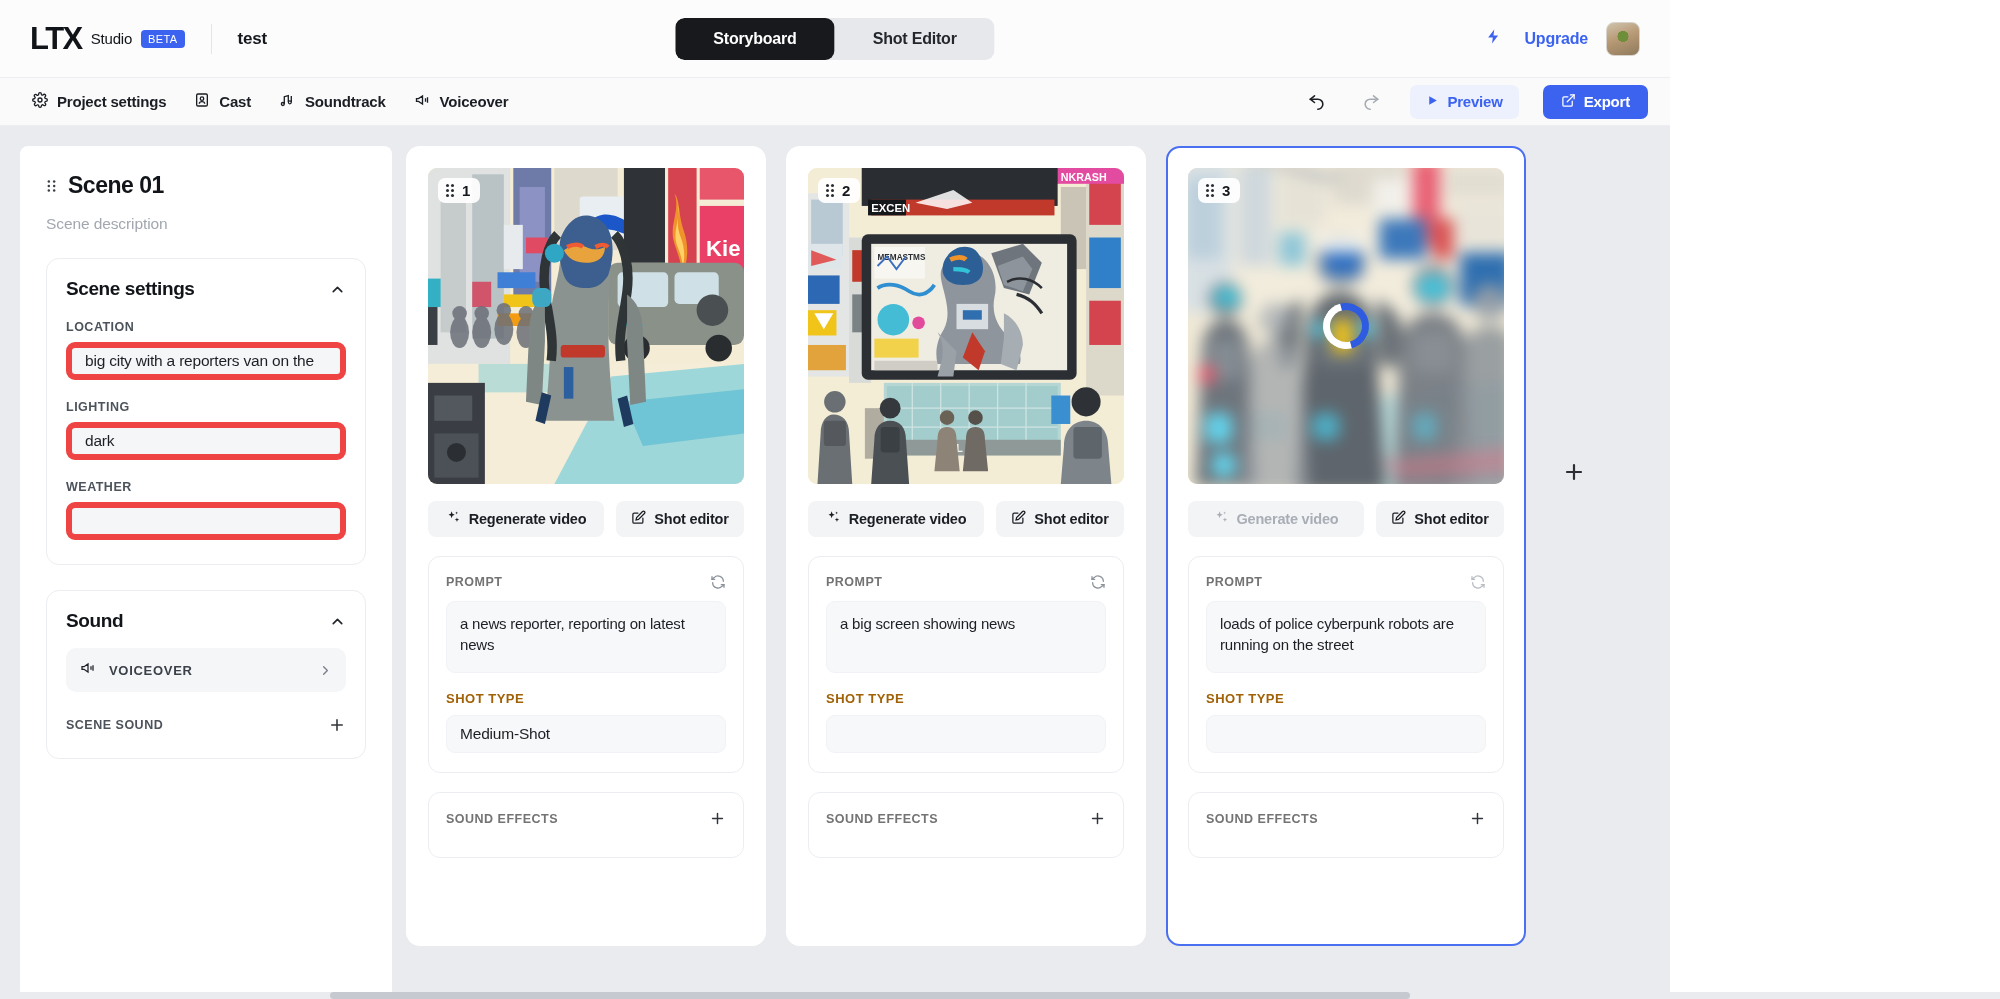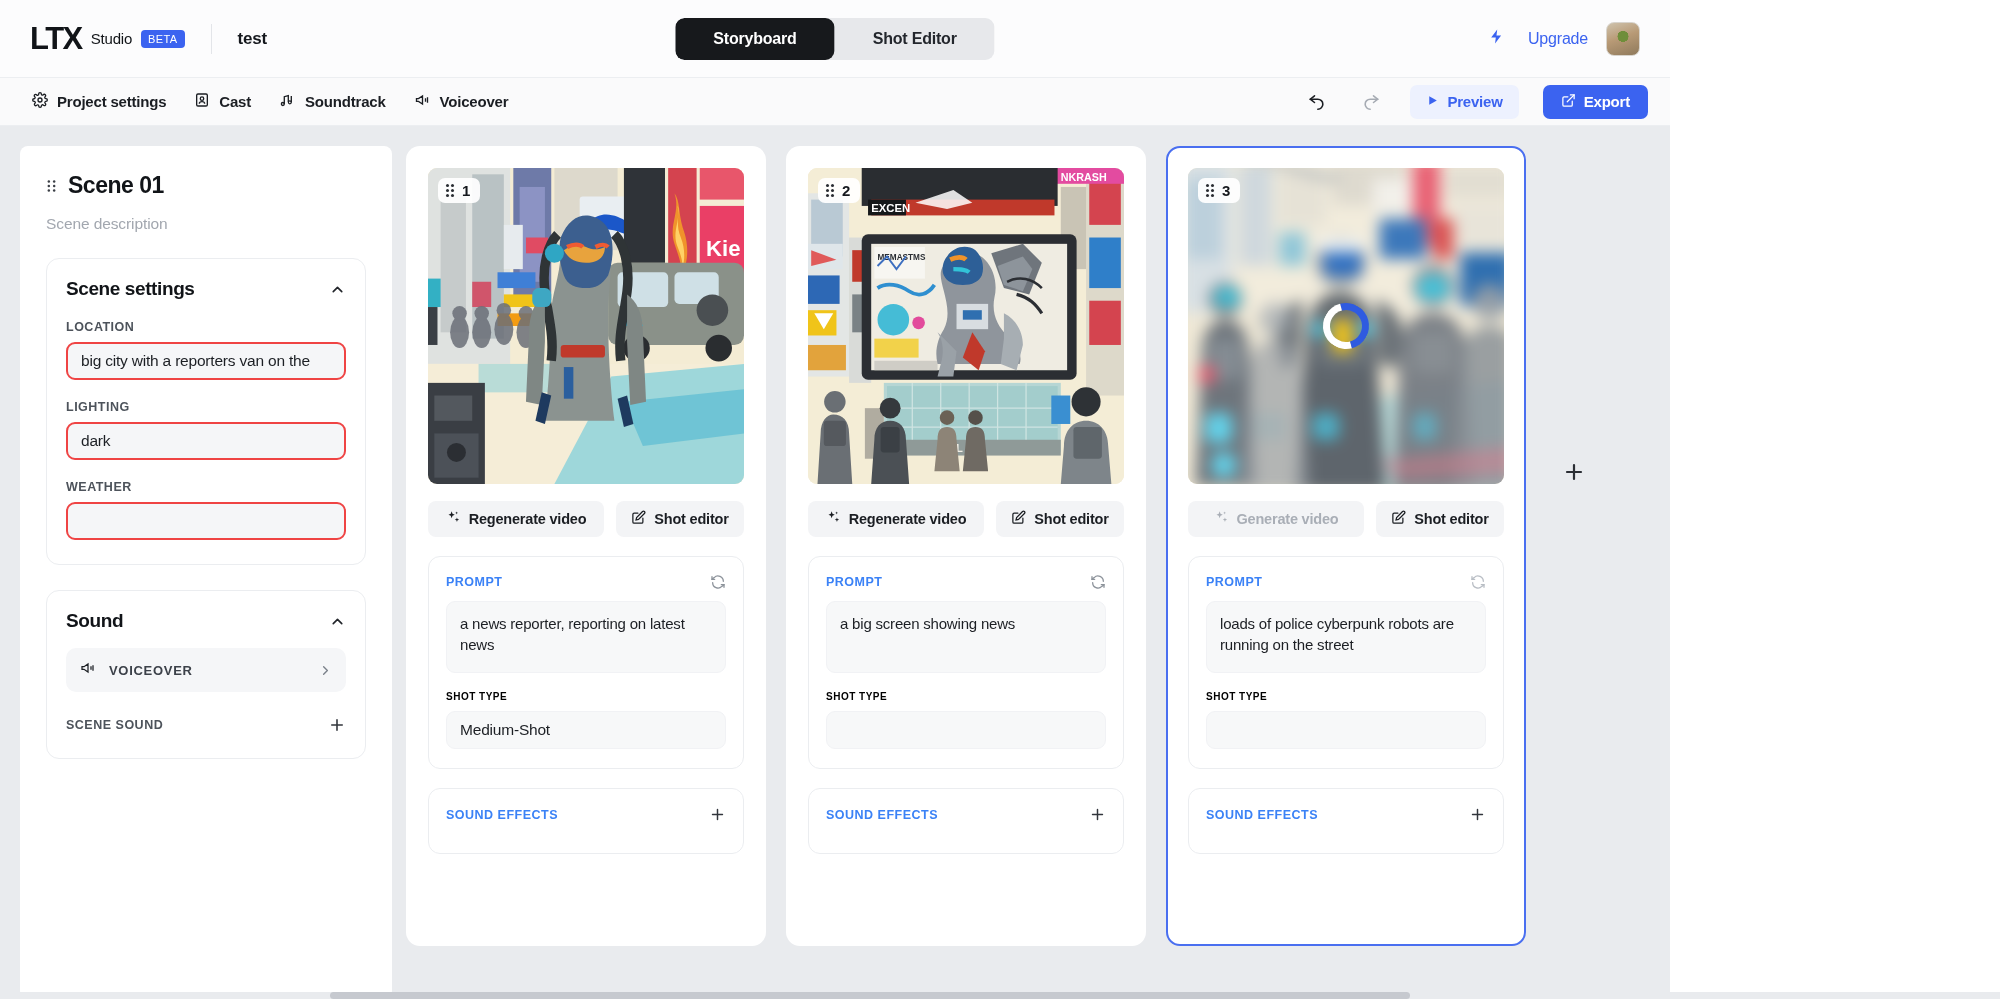--- a/index.html
+++ b/index.html
@@ -43,21 +43,21 @@
     font-size: 16px; font-weight: 700; padding: 12px 38px;
     border: none; cursor: pointer; background: transparent;
     color: #23262c; letter-spacing: -0.2px;
     font-family: "Liberation Sans", sans-serif;
   }
   .seg.active { background: #17191c; color: #fff; border-radius: 9px; }
 
   .top-right { margin-left: auto; display: flex; align-items: center; gap: 18px; }
   .upgrade {
     display: flex; align-items: center; gap: 23px;
-    color: #3b63f0; font-size: 16px; font-weight: 400; cursor: pointer;
+    color: #3b63f0; font-size: 16px; font-weight: 700; cursor: pointer;
     letter-spacing: -0.2px;
   }
   .avatar {
     width: 34px; height: 34px; border-radius: 8px; cursor: pointer;
     background:
       radial-gradient(circle at 50% 42%, #6f8e3a 0 22%, transparent 23%),
       linear-gradient(160deg,#cfc3ad 0%, #b89a76 45%, #8f7a5c 100%);
     border: 1px solid #d8d4cd;
   }
 
@@ -121,21 +121,21 @@
   .card-box-head { display:flex; align-items:center; justify-content:space-between; }
   .card-box-title { font-size: 19px; font-weight: 800; color:#111418; letter-spacing:-0.4px; }
   .chev { color:#22252a; display:flex; cursor:pointer; }
 
   .field-label {
     margin-top: 20px; font-size: 12.5px; font-weight: 700; color:#4d535b;
     letter-spacing: 0.5px;
   }
   .field-input {
     margin-top: 8px; width: 100%;
-    background: #f5f6f8; border: 2px solid #ef4444; border-radius: 9px;
+    background: #f5f6f8; border: 6px solid #ef4444; border-radius: 9px;
     height: 38px; padding: 0 13px;
     font-size: 15.5px; color: #1c1f24; font-family: "Liberation Sans", sans-serif;
     letter-spacing: -0.2px;
     white-space: nowrap; overflow: hidden; text-overflow: clip;
     display: flex; align-items: center;
   }
 
   .vo-row {
     margin-top: 16px; background:#f5f6f8; border-radius: 10px;
     height: 44px; display: flex; align-items: center;
@@ -203,29 +203,29 @@
     font-family: "Liberation Sans", sans-serif; letter-spacing:-0.2px;
   }
   .act-btn.disabled { color: #a9aeb6; cursor: default; }
   .act-btn.sec { flex: 0 0 128px; }
 
   .panel {
     margin-top: 19px; border: 1px solid #ebedf0; border-radius: 12px;
     padding: 17px 17px 19px 17px;
   }
   .panel-head { display:flex; align-items:center; justify-content:space-between; }
-  .panel-label { font-size: 12.5px; font-weight: 700; color:#3b82f6; letter-spacing:0.5px; }
+  .panel-label { font-size: 12.5px; font-weight: 700; color:#737373; letter-spacing:0.5px; }
   .refresh { color:#8d939b; cursor:pointer; display:flex; }
   .textarea {
     margin-top: 11px; min-height: 72px; width: 100%;
     background: #f7f8f9; border: 1px solid #f1f2f5; border-radius: 9px;
     padding: 11px 13px; font-size: 15px; line-height: 1.42; color:#1c1f24;
     letter-spacing: -0.2px;
   }
-  .sub-label { margin-top: 18px; font-size: 10px; font-weight:700; color:#000000; letter-spacing:0.5px; }
+  .sub-label { margin-top: 18px; font-size: 13px; font-weight:700; color:#a16207; letter-spacing:0.5px; }
   .sub-input {
     margin-top: 9px; height: 38px; width: 100%;
     background: #f7f8f9; border: 1px solid #f1f2f5; border-radius: 9px;
     padding: 0 13px; display:flex; align-items:center;
     font-size: 15.5px; color:#1c1f24; letter-spacing:-0.2px;
   }
   .panel.fx { margin-top: 19px; padding-bottom: 30px; }
 
   .add-shot {
     flex: 0 0 56px; height: 56px; margin-top: 300px;

